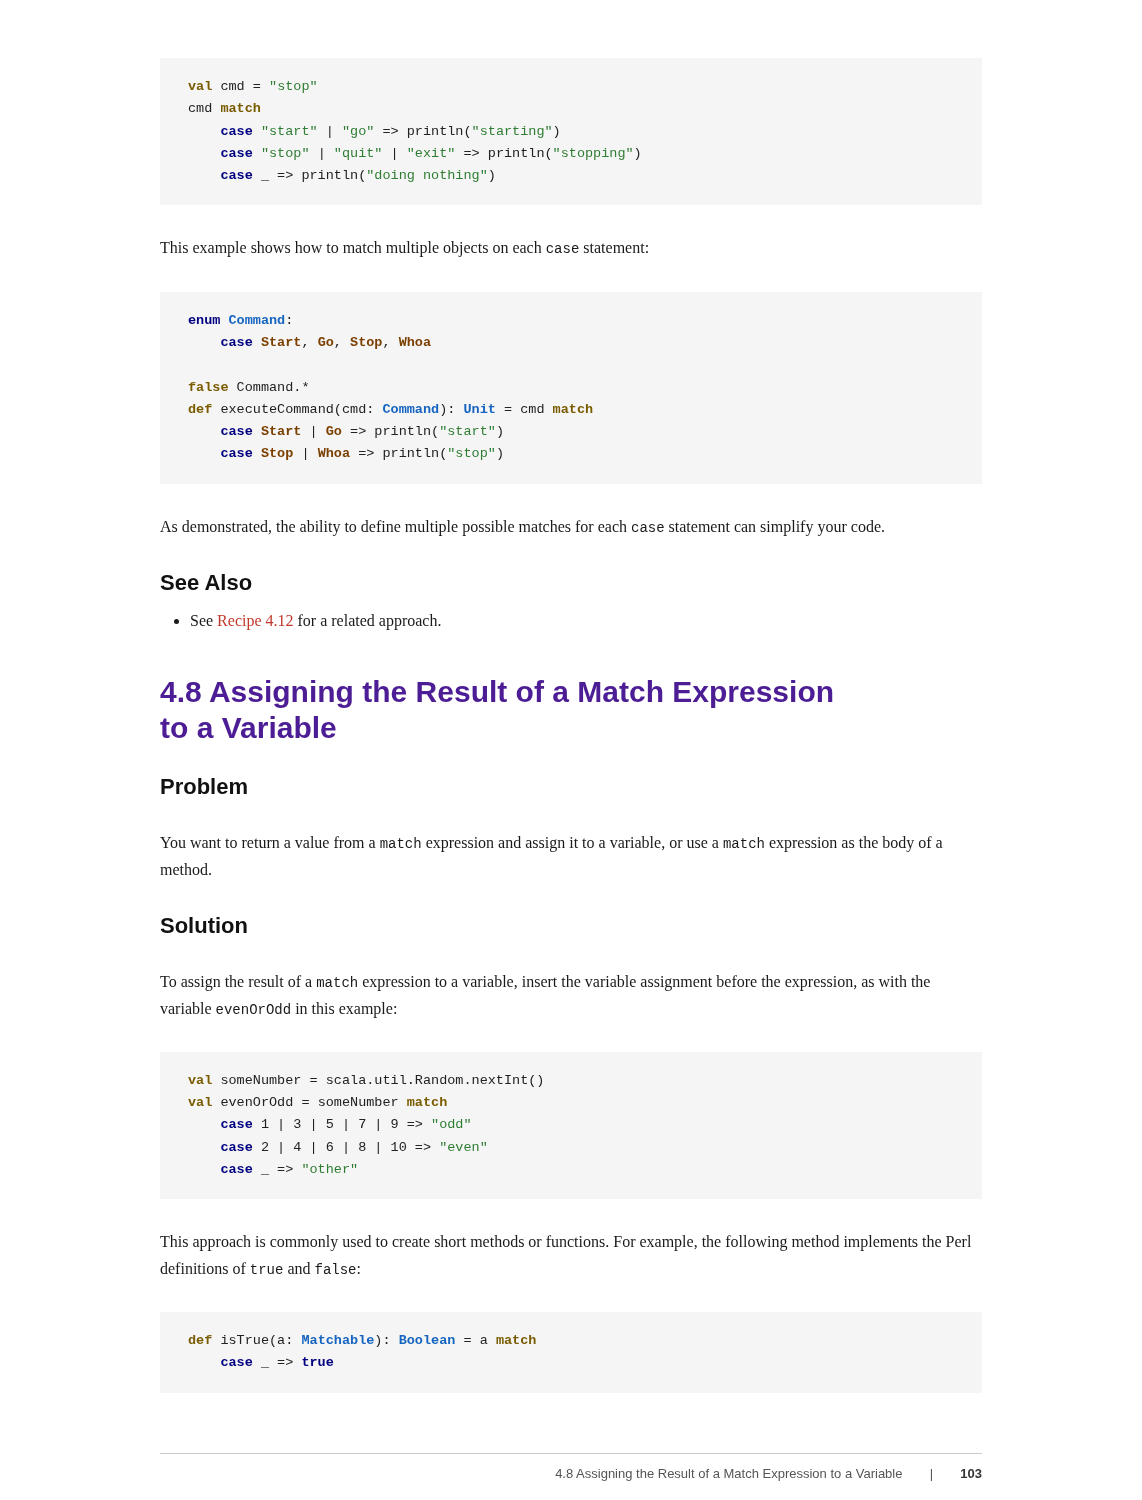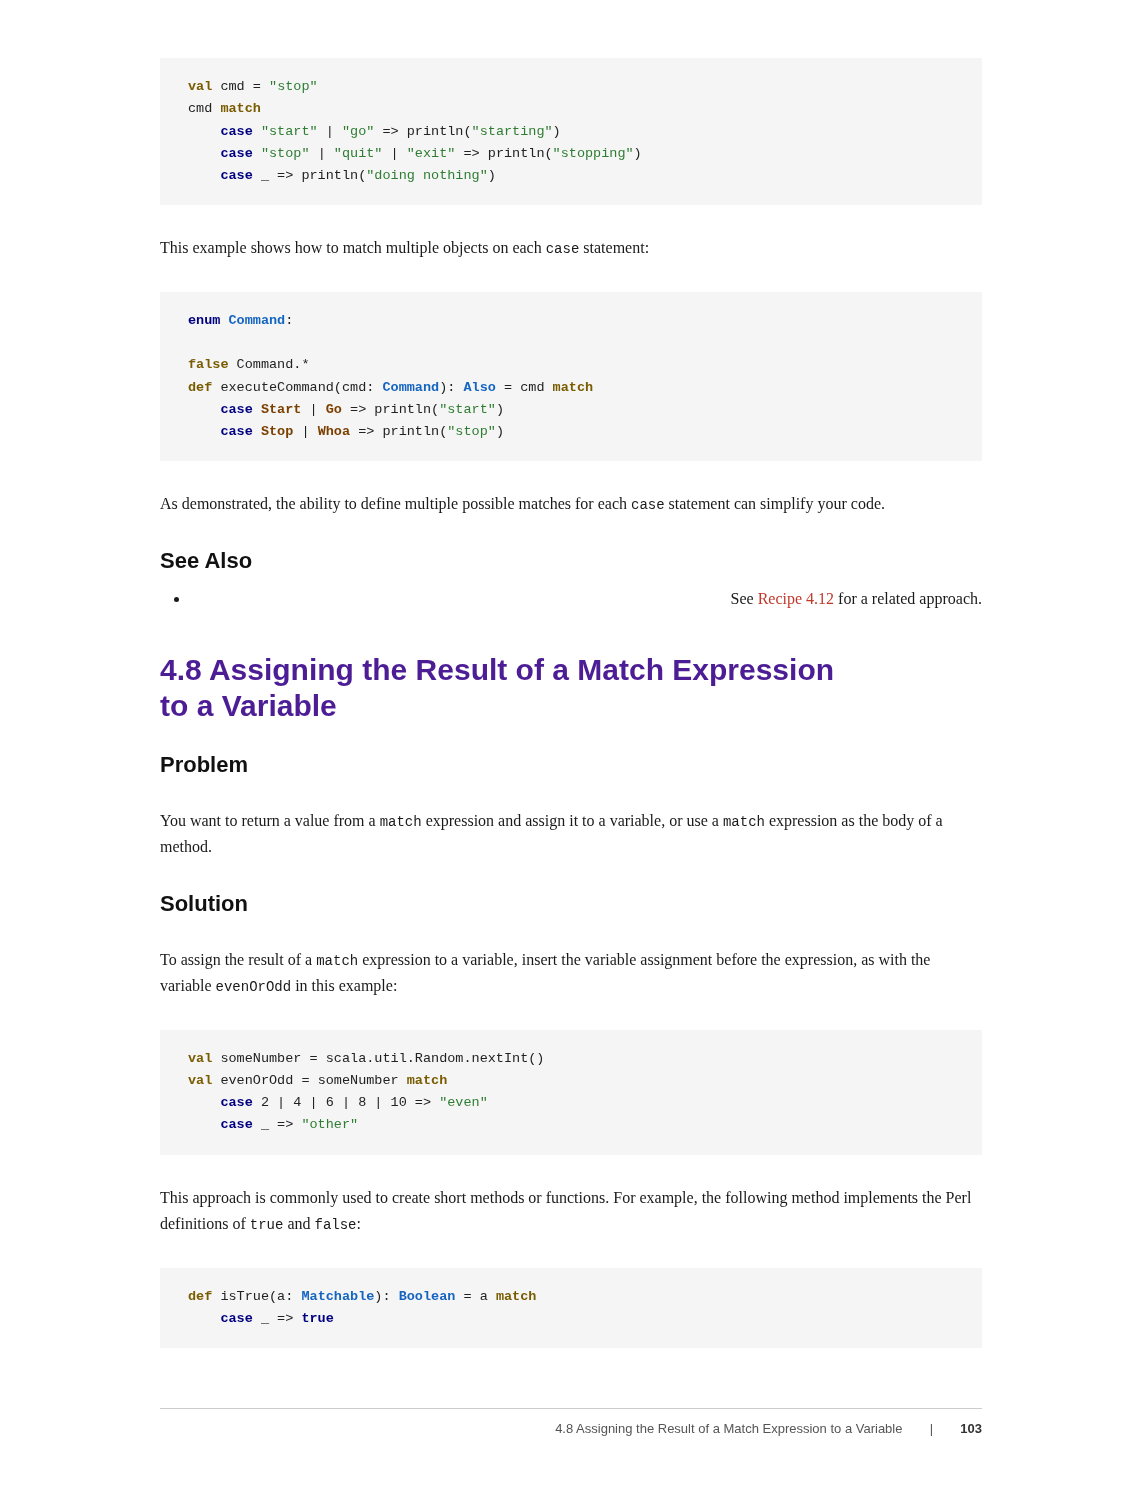--- a/index.html
+++ b/index.html
@@ -65,21 +65,20 @@
       line-height: 1.2;
     }
 
     .bullet-list {
       margin: 10px 0 10px 30px;
     }
 
     .bullet-list li {
       margin: 6px 0;
       line-height: 1.65;
-      text-align: right;
     }
 
     .link {
       color: #c0392b;
       text-decoration: none;
     }
 
     .footer {
       border-top: 1px solid #ccc;
       margin-top: 60px;
@@ -111,23 +110,24 @@
   <span class="code-line">    <span class="kw2">case</span> <span class="str">"stop"</span> | <span class="str">"quit"</span> | <span class="str">"exit"</span> =&gt; println(<span class="str">"stopping"</span>)</span>
   <span class="code-line">    <span class="kw2">case</span> _ =&gt; println(<span class="str">"doing nothing"</span>)</span>
 </div>
 
 <p>
   This example shows how to match multiple objects on each <code>case</code> statement:
 </p>
 
 <div class="code-block">
   <span class="code-line"><span class="kw2">enum</span> <span class="type">Command</span>:</span>
+  <span class="code-line">    <span class="kw2">case</span> <span class="enum-val">Start</span>, <span class="enum-val">Go</span>, <span class="enum-val">Stop</span>, <span class="enum-val">Whoa</span></span>
   <span class="code-line">&nbsp;</span>
   <span class="code-line"><span class="kw">false</span> Command.*</span>
-  <span class="code-line"><span class="kw">def</span> executeCommand(cmd: <span class="param">Command</span>): <span class="type">Also</span> = cmd <span class="kw">match</span></span>
+  <span class="code-line"><span class="kw">def</span> executeCommand(cmd: <span class="param">Command</span>): <span class="type">Unit</span> = cmd <span class="kw">match</span></span>
   <span class="code-line">    <span class="kw2">case</span> <span class="enum-val">Start</span> | <span class="enum-val">Go</span> =&gt; println(<span class="str">"start"</span>)</span>
   <span class="code-line">    <span class="kw2">case</span> <span class="enum-val">Stop</span> | <span class="enum-val">Whoa</span> =&gt; println(<span class="str">"stop"</span>)</span>
 </div>
 
 <p>
   As demonstrated, the ability to define multiple possible matches for each <code>case</code> statement can simplify your code.
 </p>
 
 <h2 class="section-heading">See Also</h2>
 
@@ -147,20 +147,21 @@
 
 <h2 class="section-heading">Solution</h2>
 
 <p>
   To assign the result of a <code>match</code> expression to a variable, insert the variable assignment before the expression, as with the variable <code>evenOrOdd</code> in this example:
 </p>
 
 <div class="code-block">
   <span class="code-line"><span class="kw">val</span> someNumber = scala.util.Random.nextInt()</span>
   <span class="code-line"><span class="kw">val</span> evenOrOdd = someNumber <span class="kw">match</span></span>
+  <span class="code-line">    <span class="kw2">case</span> 1 | 3 | 5 | 7 | 9 =&gt; <span class="str">"odd"</span></span>
   <span class="code-line">    <span class="kw2">case</span> 2 | 4 | 6 | 8 | 10 =&gt; <span class="str">"even"</span></span>
   <span class="code-line">    <span class="kw2">case</span> _ =&gt; <span class="str">"other"</span></span>
 </div>
 
 <p>
   This approach is commonly used to create short methods or functions. For example, the following method implements the Perl definitions of <code>true</code> and <code>false</code>:
 </p>
 
 <div class="code-block">
   <span class="code-line"><span class="kw">def</span> isTrue(a: <span class="param">Matchable</span>): <span class="type">Boolean</span> = a <span class="kw">match</span></span>

